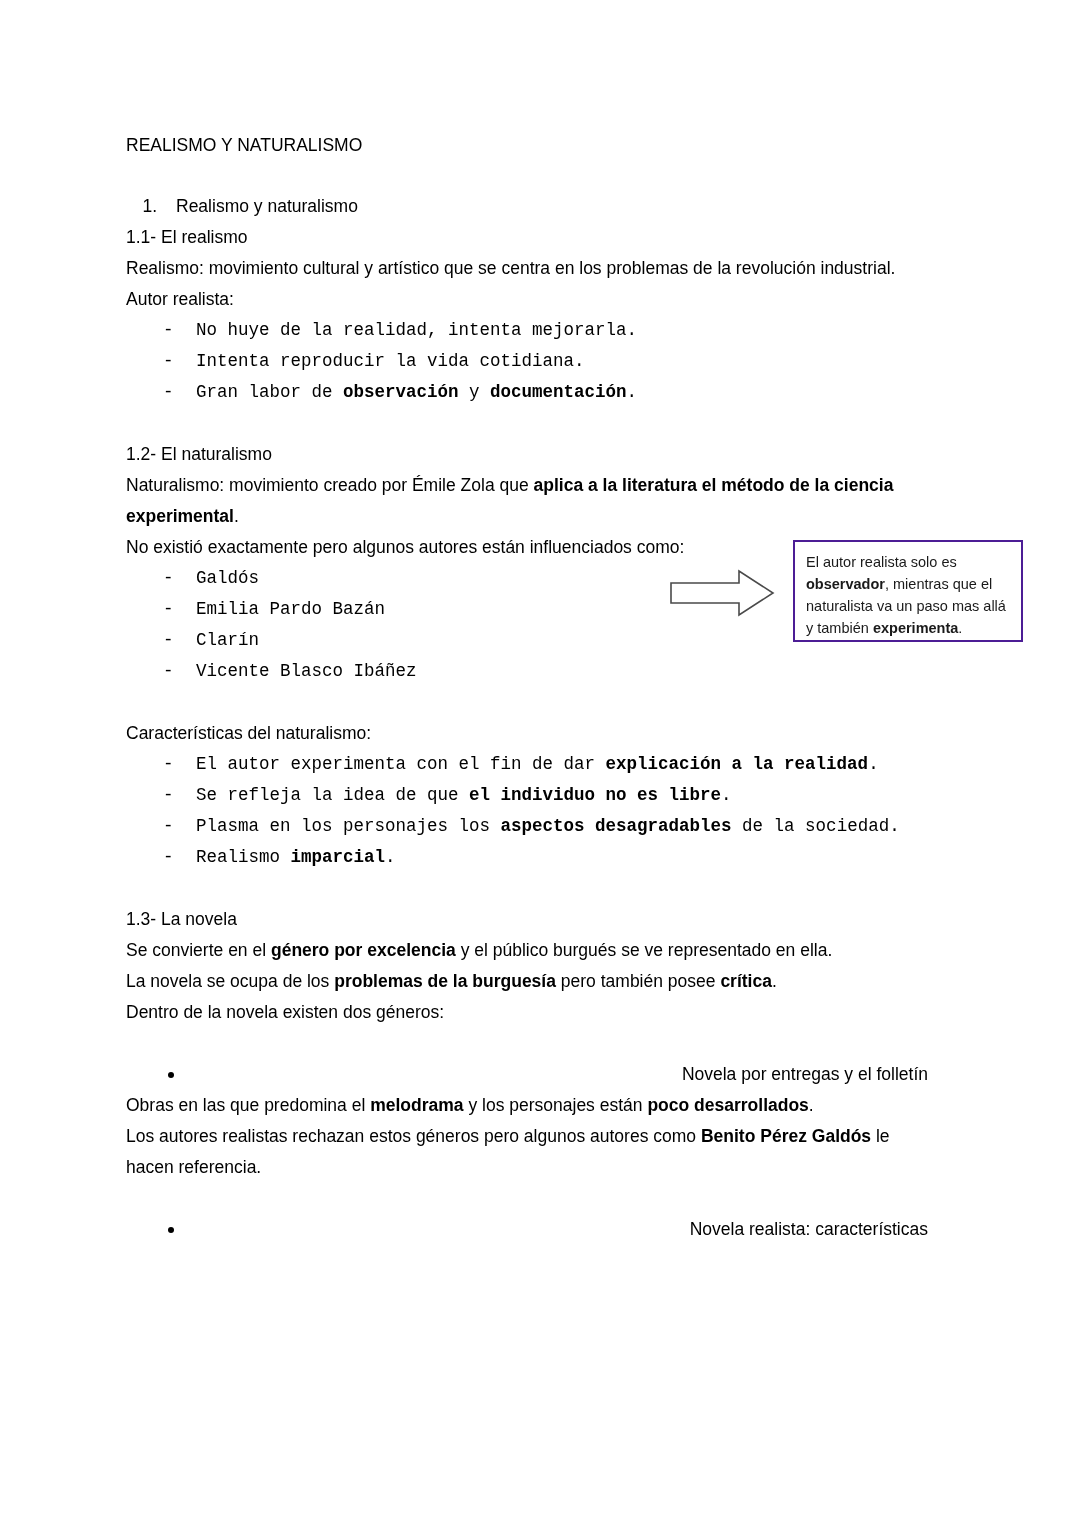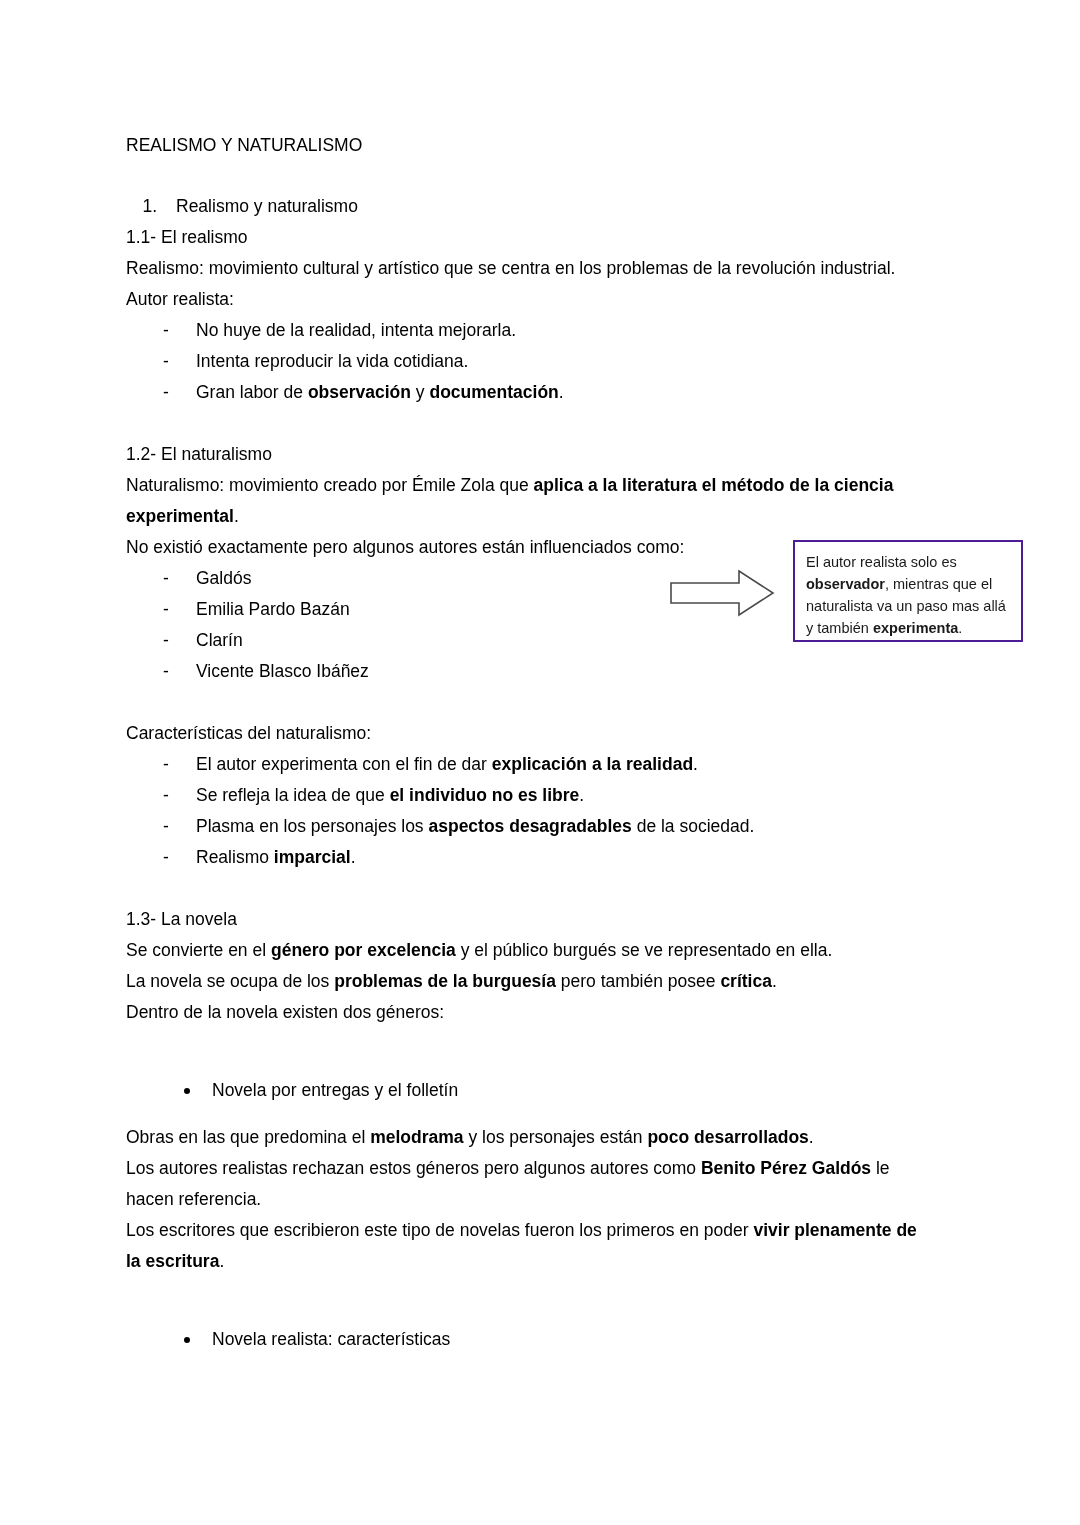--- a/index.html
+++ b/index.html
@@ -57,39 +57,41 @@
   ul.dashlist {
     margin: 0;
     padding: 0;
     list-style: none;
   }
   ul.dashlist > li {
     position: relative;
     margin: 0;
     padding-left: 70px;
     line-height: 31px;
+    font-family: Liberation Mono, monospace;
   }
   ul.dashlist > li::before {
     content: "-";
     position: absolute;
     left: 37px;
     top: 0;
   }
 
   
   ul.dotlist {
     margin: 0;
     padding: 0;
     list-style: none;
   }
   ul.dotlist > li {
     position: relative;
-    margin: 16px;
+    margin: 0;
     padding-left: 70px;
     line-height: 31px;
+    text-align: right;
   }
   ul.dotlist > li::before {
     content: "";
     position: absolute;
     left: 42px;
     top: 13px;
     width: 6px;
     height: 6px;
     border-radius: 50%;
     background: #000;
@@ -187,21 +189,20 @@
     <div class="spacer-sm"></div>
 
     <ul class="dotlist">
       <li><span>Novela por entregas y el folletín</span></li>
     </ul>
 
     <p class="para"><span>Obras en las que predomina el </span><b>melodrama</b><span> y los personajes están </span><b>poco desarrollados</b><span>.</span></p>
 
     <p class="para"><span>Los autores realistas rechazan estos géneros pero algunos autores como </span><b>Benito Pérez Galdós</b><span> le hacen referencia.</span></p>
 
-    <p class="para"><span>Los escritores que escribieron este tipo de novelas fueron los primeros en poder </span><b>vivir plenamente de la escritura</b><span>.</span></p>
 
     <div class="spacer-sm"></div>
 
     <ul class="dotlist">
       <li><span>Novela realista: características</span></li>
     </ul>
 
   </div>
 
   <svg class="arrow" viewBox="0 0 106 50" aria-hidden="true">

